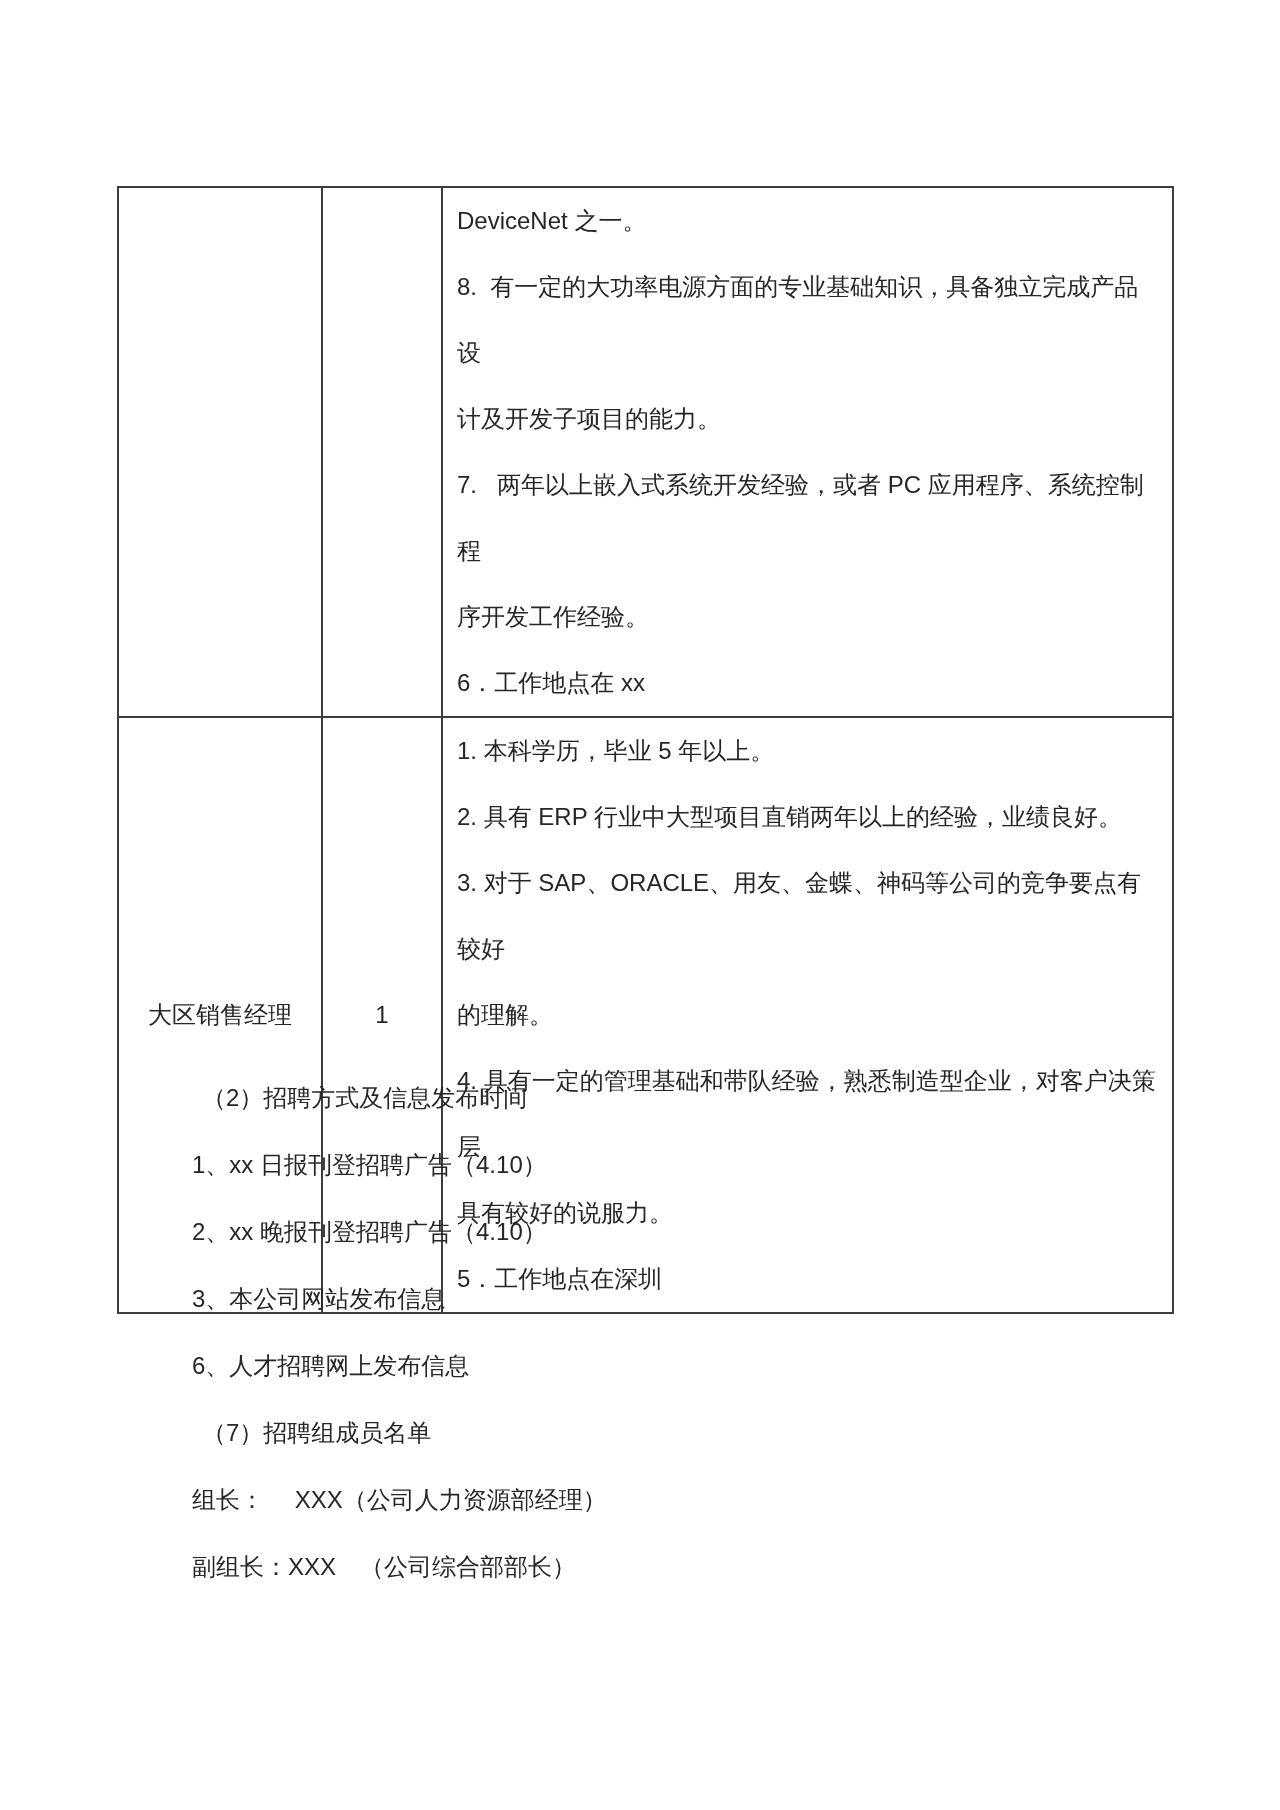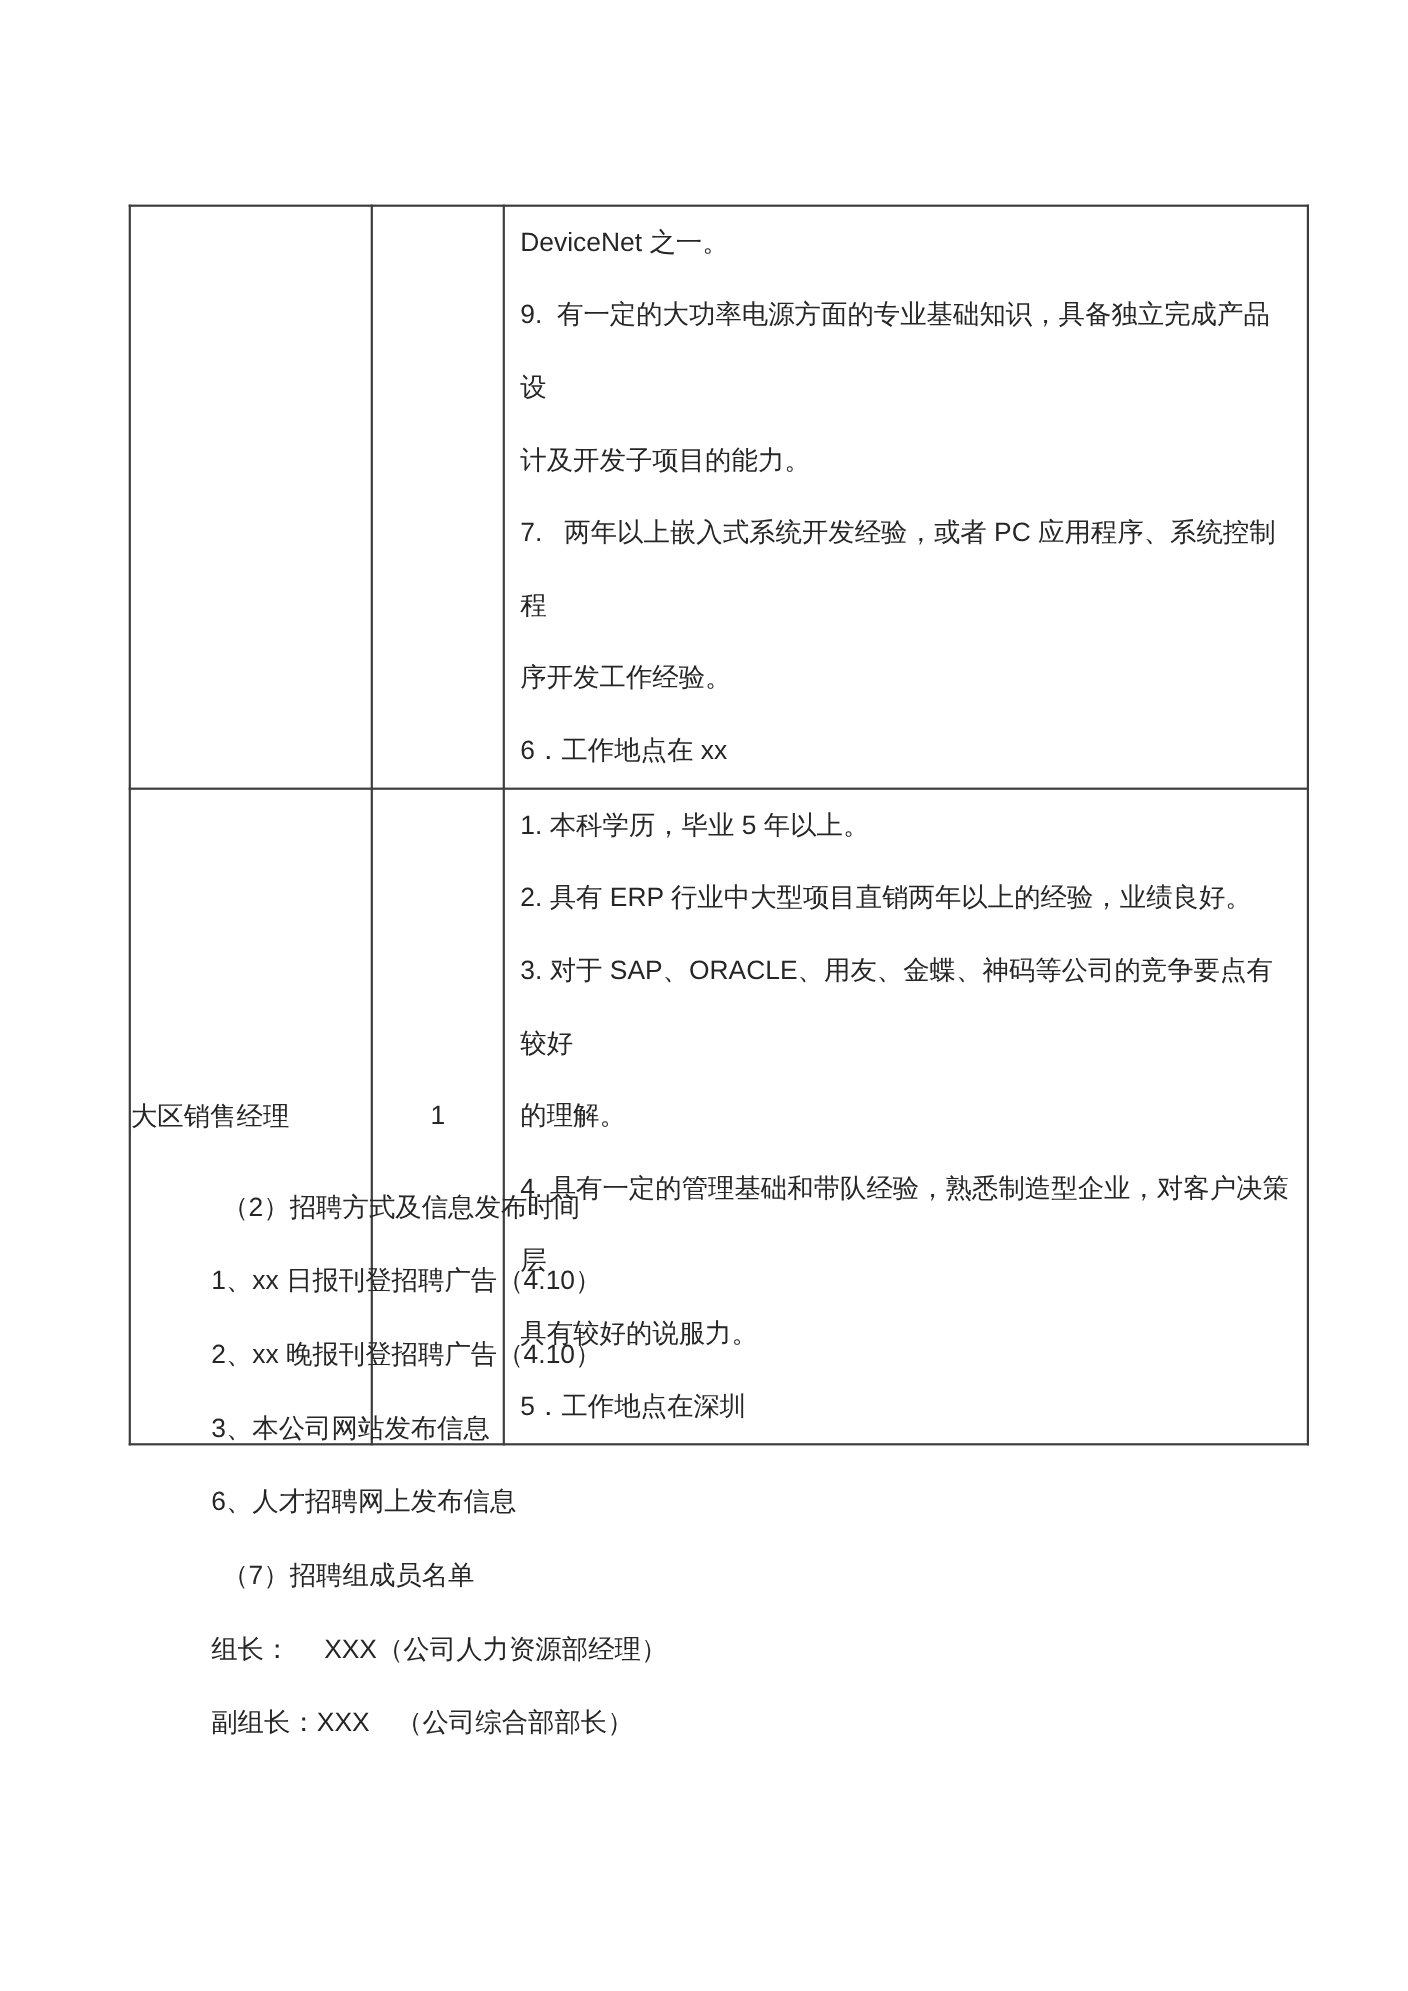--- a/index.html
+++ b/index.html
@@ -20,21 +20,21 @@
     top: 153px;
     border-collapse: collapse;
     table-layout: fixed;
   }
   table.recruit td {
     border: 2px solid #3d3d3d;
     vertical-align: middle;
     padding: 0;
     box-sizing: border-box;
   }
-  td.c-pos { width: 220px; }
+  td.c-pos { width: 204px; text-align: center; }
   td.c-num { width: 120px; text-align: center; }
   td.c-req { width: 731px; }
   tr.r1 { height: 405px; }
   tr.r2 { height: 468px; }
   .lines {
     display: flex;
     flex-direction: column;
     justify-content: center;
     height: 100%;
     padding: 0 12px 0 14px;
@@ -63,21 +63,21 @@
 <div class="page">
 
   <table class="recruit">
     <tbody>
         <tr class="r1">
       <td class="c-pos"></td>
       <td class="c-num"></td>
       <td class="c-req">
         <div class="lines">
           <div class="cell-line">DeviceNet 之一。</div>
-          <div class="cell-line">9.  有一定的大功率电源方面的专业基础知识，具备独立完成产品设</div>
+          <div class="cell-line">8.  有一定的大功率电源方面的专业基础知识，具备独立完成产品设</div>
           <div class="cell-line">计及开发子项目的能力。</div>
           <div class="cell-line">7.   两年以上嵌入式系统开发经验，或者 PC 应用程序、系统控制程</div>
           <div class="cell-line">序开发工作经验。</div>
           <div class="cell-line">6．工作地点在 xx</div>
         </div>
       </td>
     </tr>
     <tr class="r2">
       <td class="c-pos">大区销售经理</td>
       <td class="c-num">1</td>

